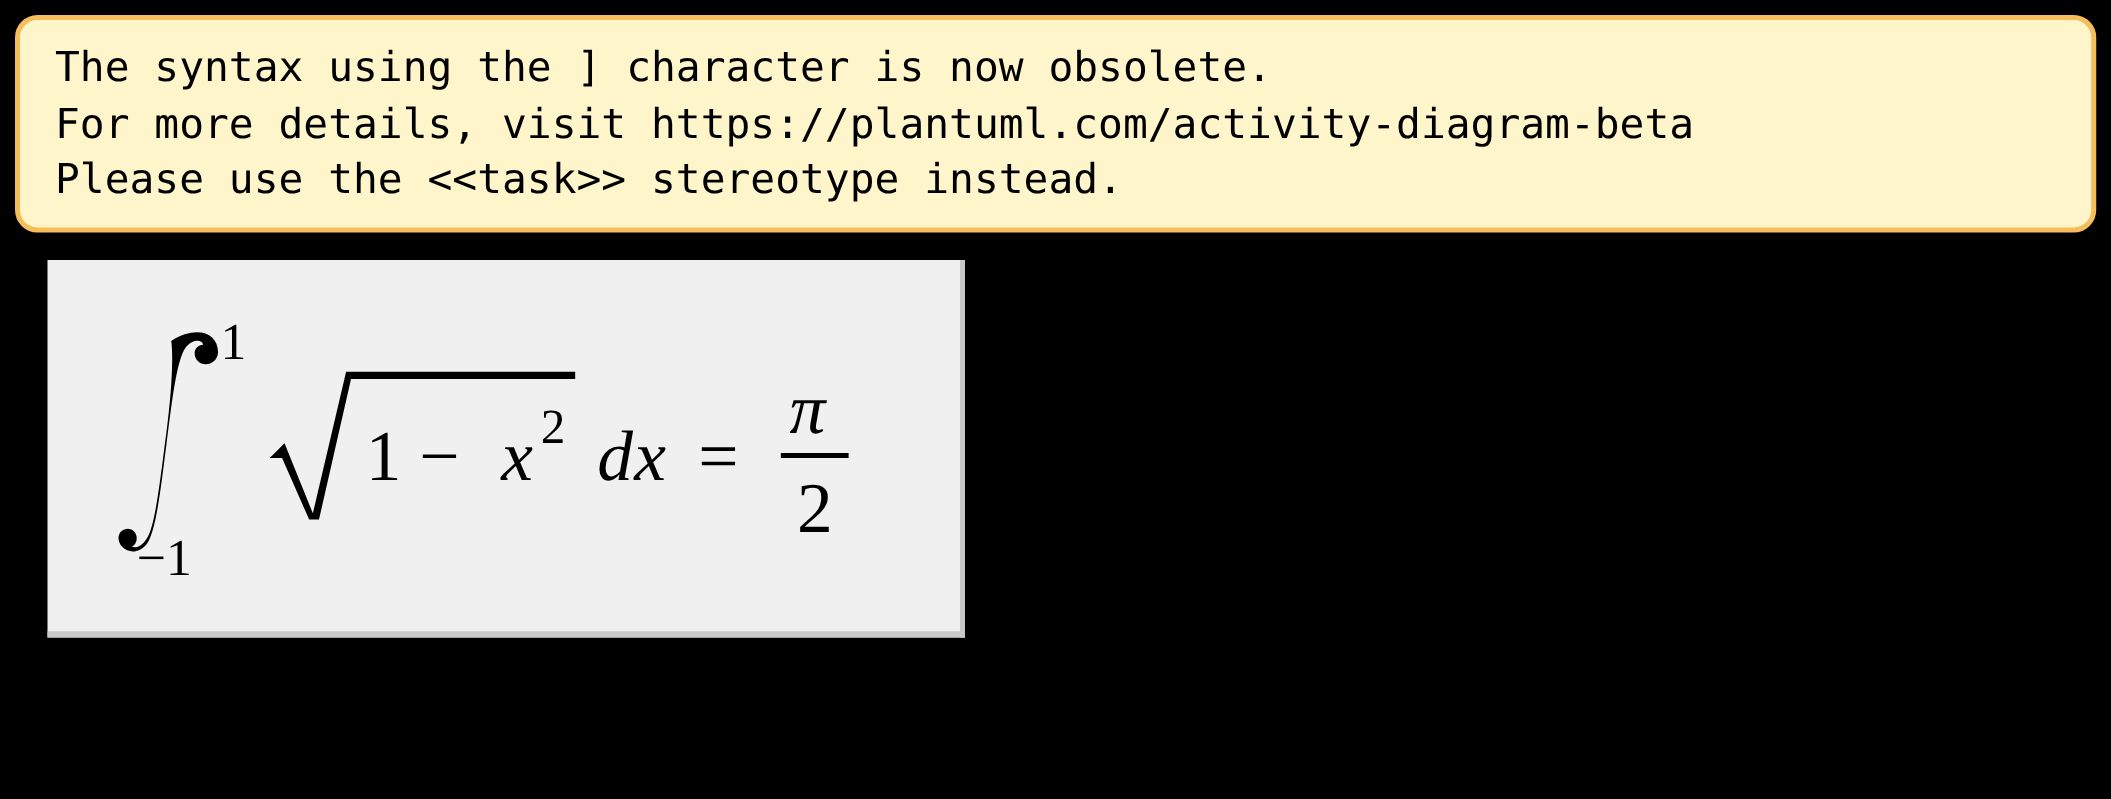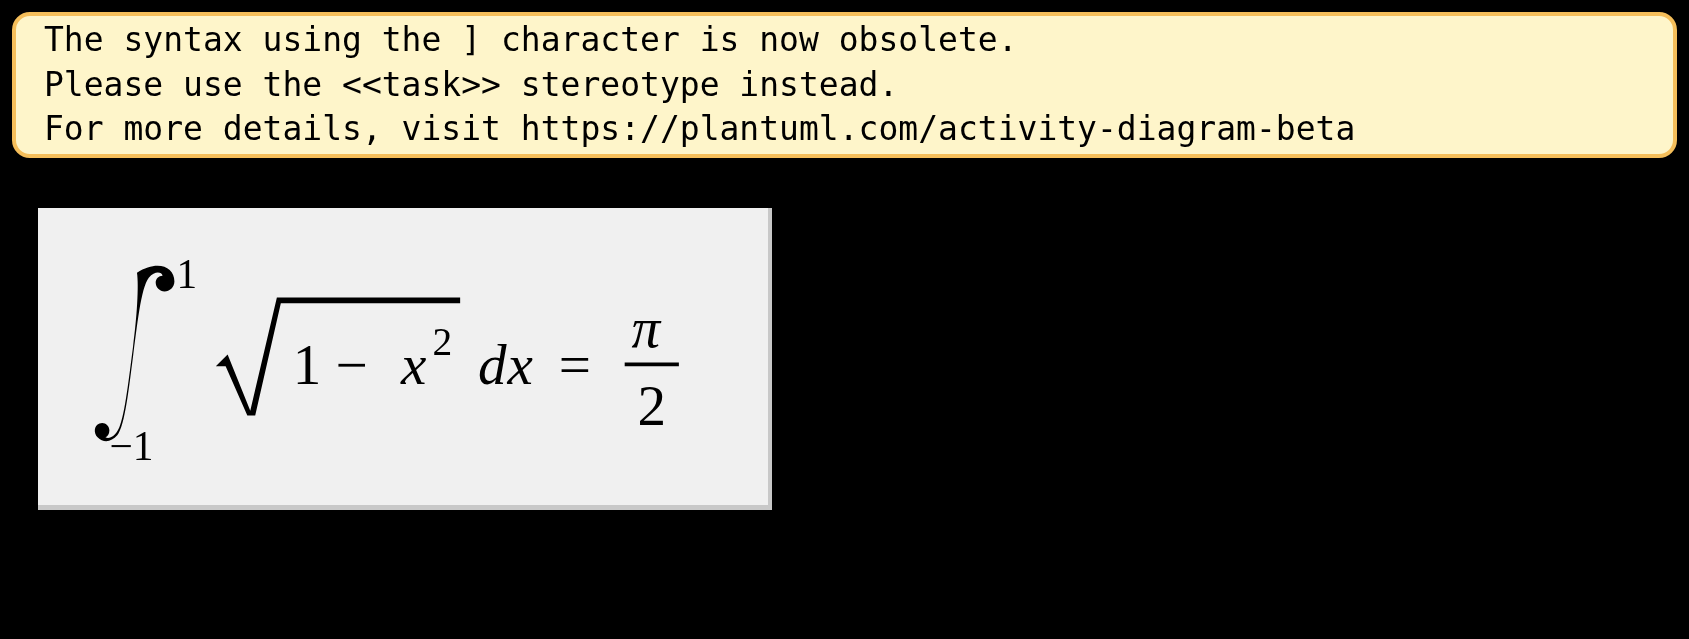--- a/index.html
+++ b/index.html
@@ -15,21 +15,21 @@
       font-family: 'DejaVu Sans Mono', 'Courier New', monospace;
     }
     .warning-box {
       position: absolute;
       top: 12px;
       left: 12px;
       right: 12px;
       background: #FEF5CA;
       border: 4px solid #F5BE5A;
       border-radius: 18px;
-      padding: 2px 28px;
+      padding: 16px 28px;
       font-size: 33px;
       line-height: 1.35;
       color: #000;
       font-family: 'DejaVu Sans Mono', 'Courier New', monospace;
     }
     .warning-line {
       white-space: pre;
     }
     .math-container {
       position: absolute;
@@ -48,22 +48,22 @@
     .math-svg {
       width: 100%;
       height: 100%;
     }
   </style>
 </head>
 <body>
 
 <div class="warning-box">
   <div class="warning-line">The syntax using the ] character is now obsolete.</div>
+  <div class="warning-line">For more details, visit https://plantuml.com/activity-diagram-beta</div>
   <div class="warning-line">Please use the &lt;&lt;task&gt;&gt; stereotype instead.</div>
-  <div class="warning-line">For more details, visit https://plantuml.com/activity-diagram-beta</div>
 </div>
 
 <div class="math-container">
   <svg class="math-svg" viewBox="0 0 680 240">
 
     <path d="M 70 35
              C 90 22, 108 28, 108 44
              C 108 50, 103 54, 98 54
              C 93 54, 89 50, 89 45
              C 89 41, 92 38, 96 38

